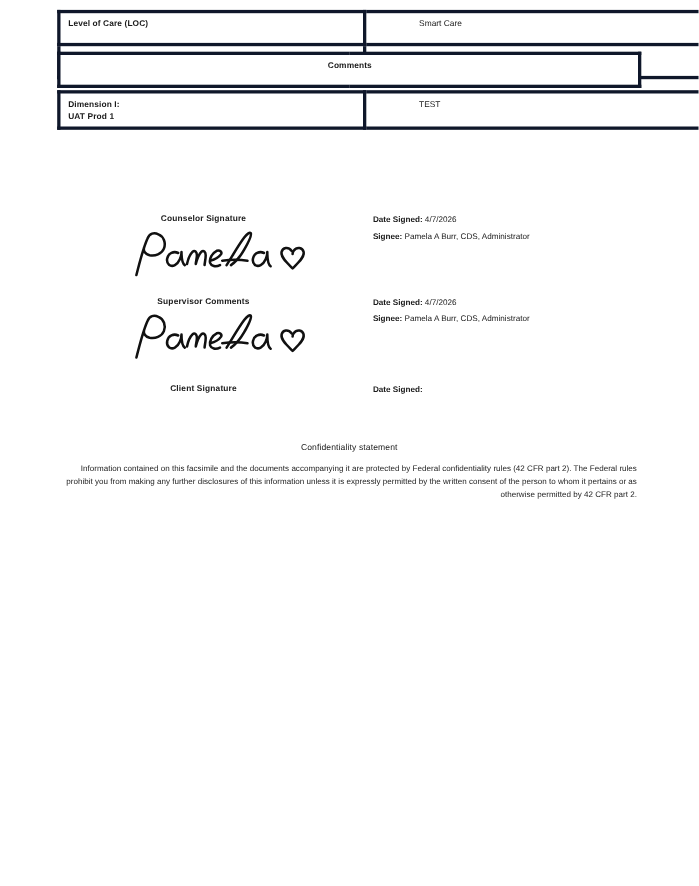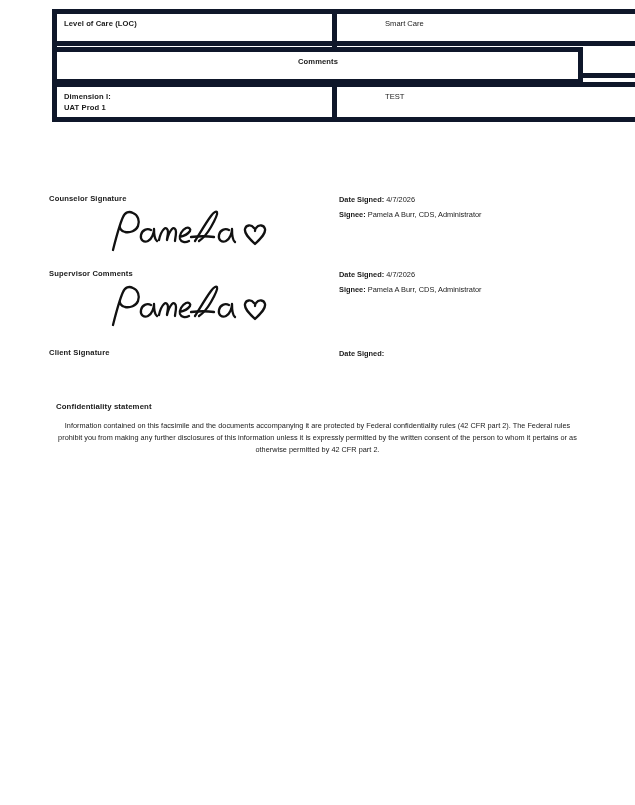--- a/index.html
+++ b/index.html
@@ -23,21 +23,21 @@
 
   
   .form-table {
     position: absolute;
     left: 52px;
     width: 531px;
     border-collapse: collapse;
     table-layout: fixed;
   }
   .form-table td {
-    border: 5px solid #0f172a;
+    border: 3px solid #0f172a;
     padding: 4px 6px 4px 7px;
     font-size: 7.6px;
     line-height: 1.45;
     vertical-align: top;
     background: #fff;
     margin-top: 38px;
   }
   .form-table td.label {
     font-weight: bold;
     letter-spacing: 0.1px;
@@ -62,22 +62,23 @@
     position: absolute;
     left: 0;
     width: 635px;
   }
   #counselor-block { top: 194px; }
   #supervisor-block { top: 269px; }
   #client-block { top: 348px; }
 
   .sig-left {
     position: absolute;
-    left: 49px;
+    left: 60px;
     width: 250px;
+    text-align: center;
   }
   .sig-right {
     position: absolute;
     left: 311px;
     width: 280px;
   }
   .sig-label {
     font-size: 7.6px;
     font-weight: bold;
     letter-spacing: 0.15px;
@@ -111,28 +112,28 @@
   }
 
   
   #confidentiality {
     position: absolute;
     top: 402px;
     left: 56px;
     width: 523px;
   }
   .conf-title {
-    text-align: left;
+    text-align: center;
     font-size: 7.8px;
-    font-weight: bold;
+    font-weight: normal;
     letter-spacing: 0.1px;
     margin-bottom: 9px;
   }
   .conf-body {
-    text-align: center;
+    text-align: right;
     font-size: 7.3px;
     line-height: 1.62;
     letter-spacing: 0.02px;
   }
 </style>
 </head>
 <body>
 
 <div class="page">
 

